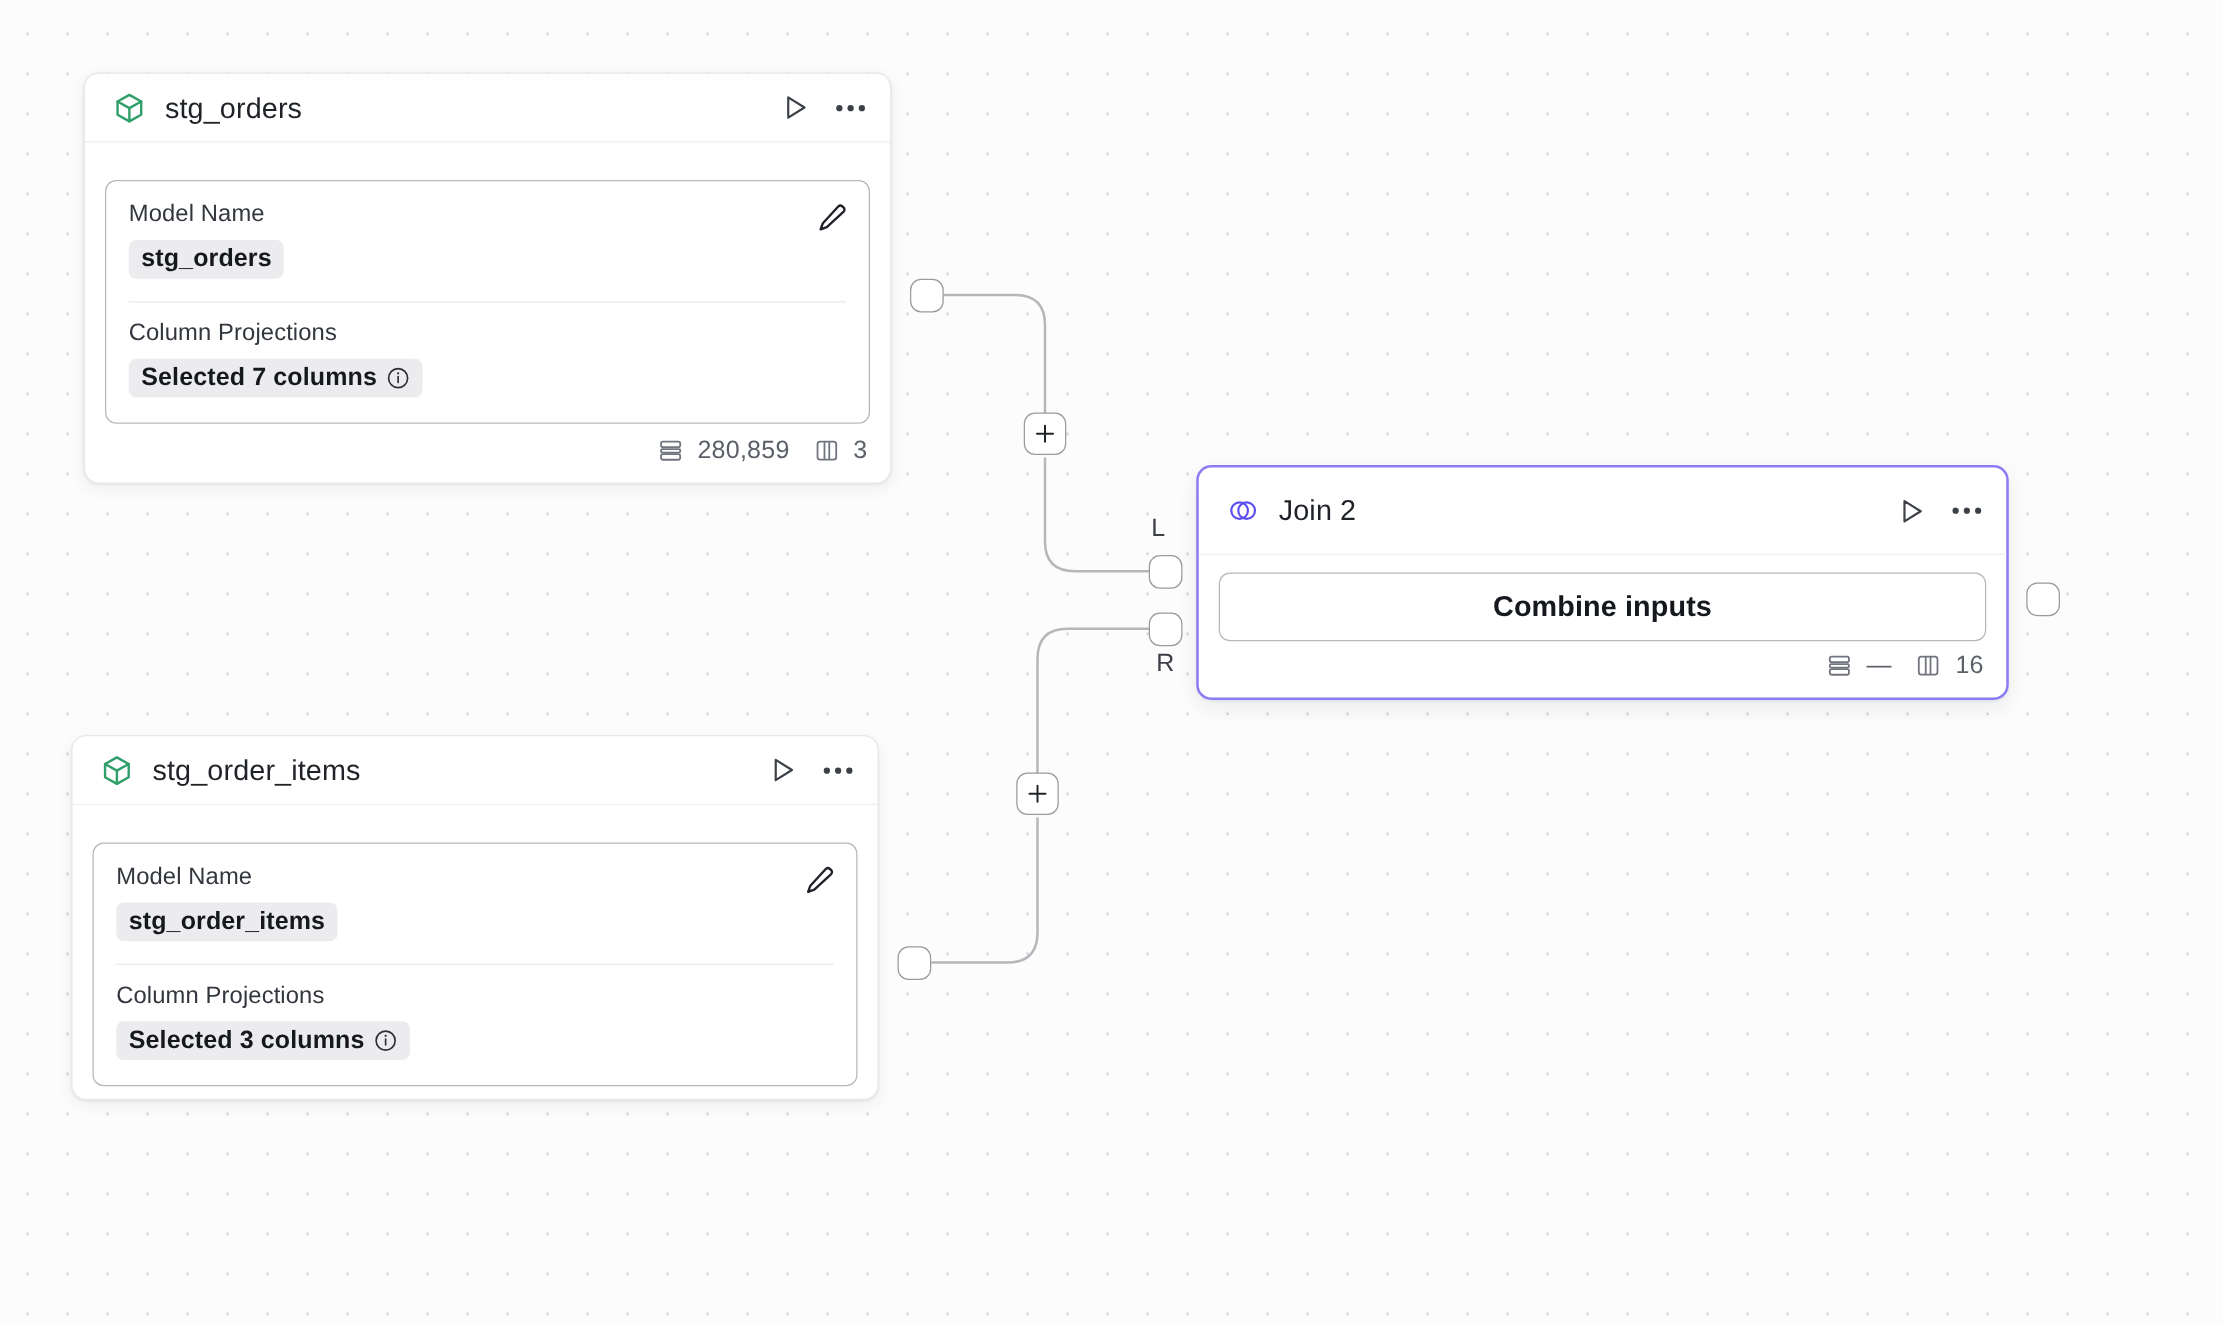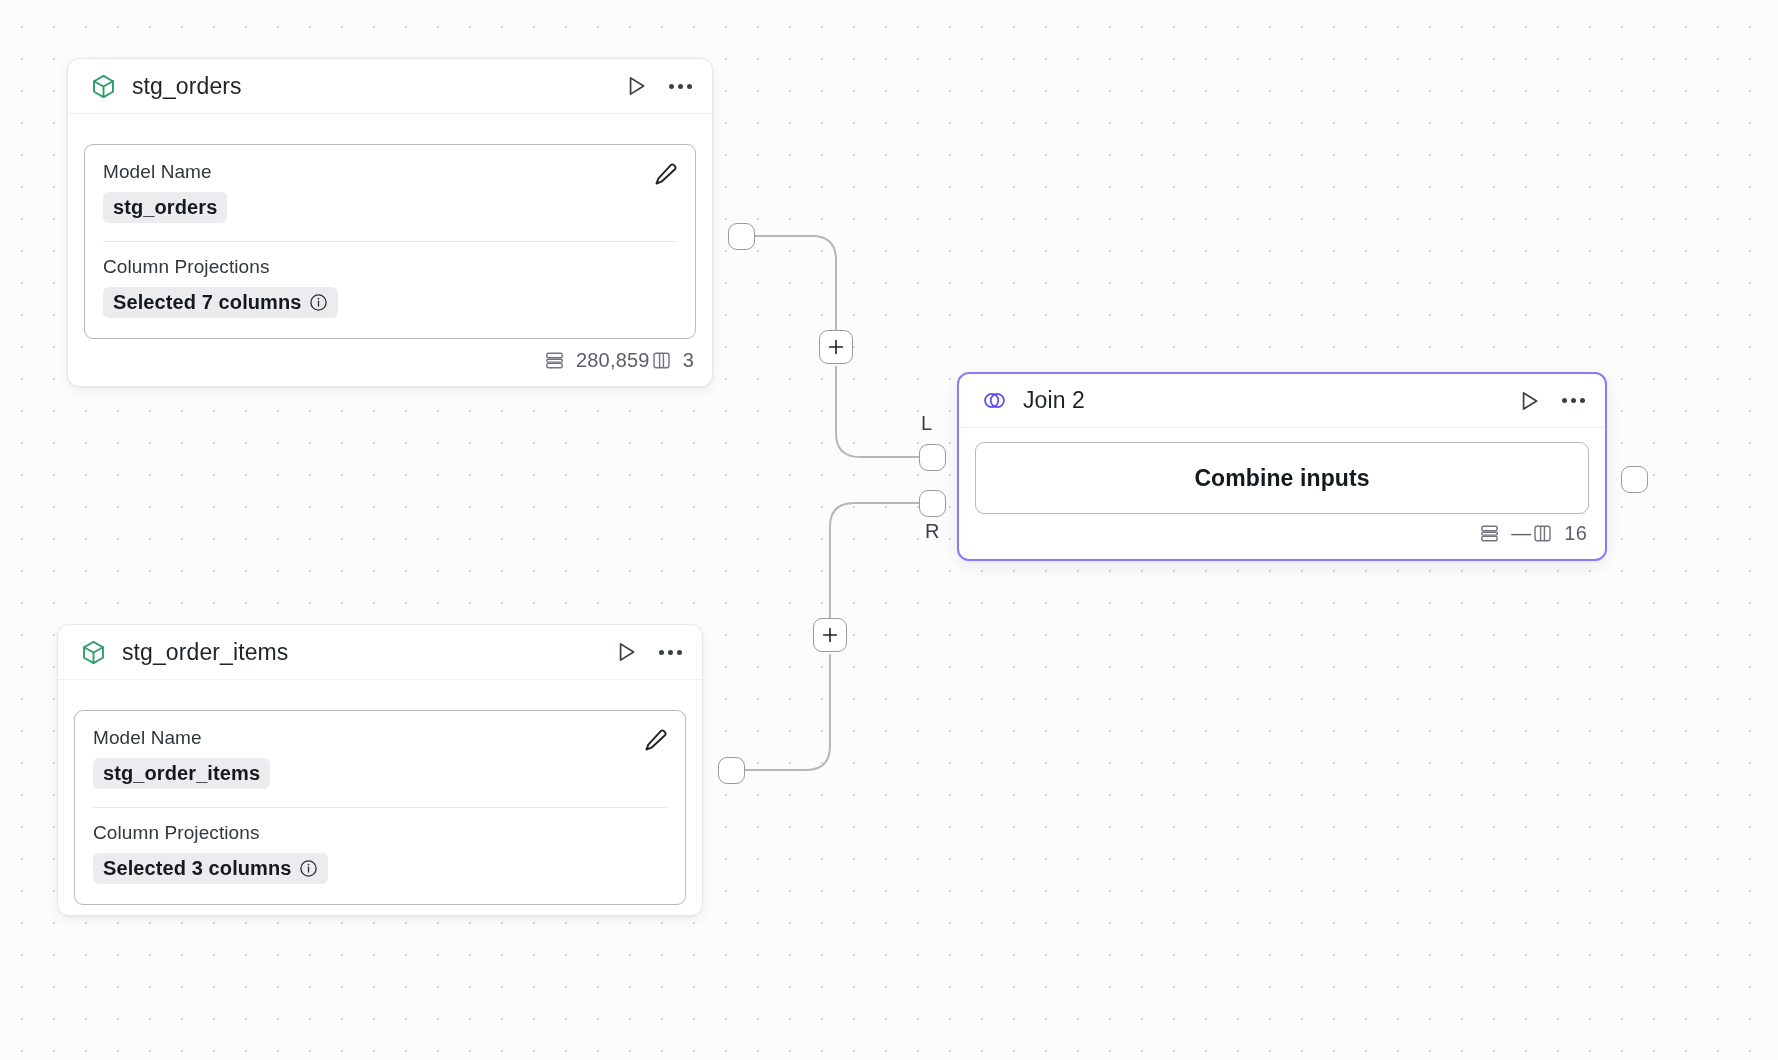--- a/index.html
+++ b/index.html
@@ -134,47 +134,47 @@
     height: 1px;
     background: #e9e9ec;
     margin: 18px 0 14px 0;
   }
 
   
   .node-footer {
     display: flex;
     align-items: center;
     justify-content: flex-end;
-    gap: 0;
+    gap: 18px;
     padding: 0 18px 14px 18px;
     font-size: 20px;
     color: #5a5f68;
   }
   .stat {
     display: inline-flex;
     align-items: center;
     gap: 10px;
   }
   .stat-val { letter-spacing: .2px; }
 
   
   #node-stg-orders     { left: 67px;  top: 58px;  width: 646px; }
-  #node-stg-order-items{ left: 57px;  top: 624px; width: 646px; }
+  #node-stg-order-items{ left: 57px;  top: 588px; width: 646px; }
 
   #node-join {
     left: 957px; top: 372px; width: 650px;
     border: 2px solid #8b7cf6;
     box-shadow: 0 1px 2px rgba(16,24,40,.05), 0 6px 18px rgba(16,24,40,.07);
   }
-  #node-join .node-header { height: 54px; }
+  #node-join .node-header { height: 70px; }
   #node-join .node-body { padding: 14px 16px 8px 16px; }
 
   .combine-btn {
     width: 100%;
-    height: 72px;
+    height: 55px;
     border: 1px solid #b9b9bd;
     border-radius: 9px;
     background: #fff;
     font-family: inherit;
     font-size: 23px;
     font-weight: 700;
     color: #15181d;
     cursor: pointer;
     letter-spacing: .1px;
   }

